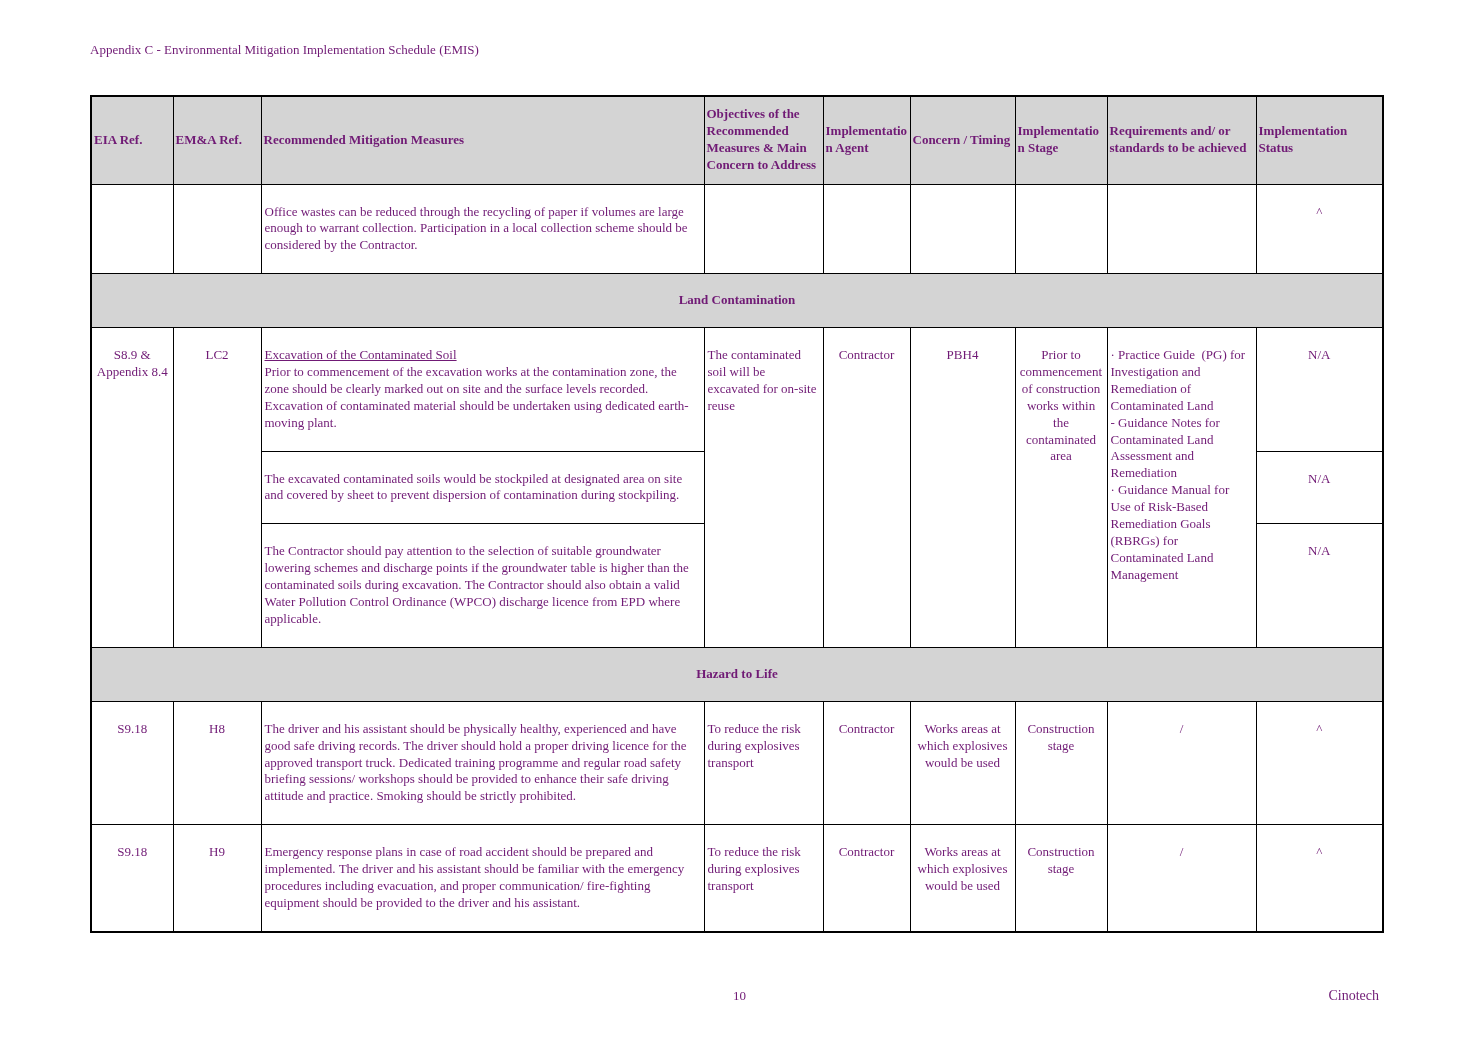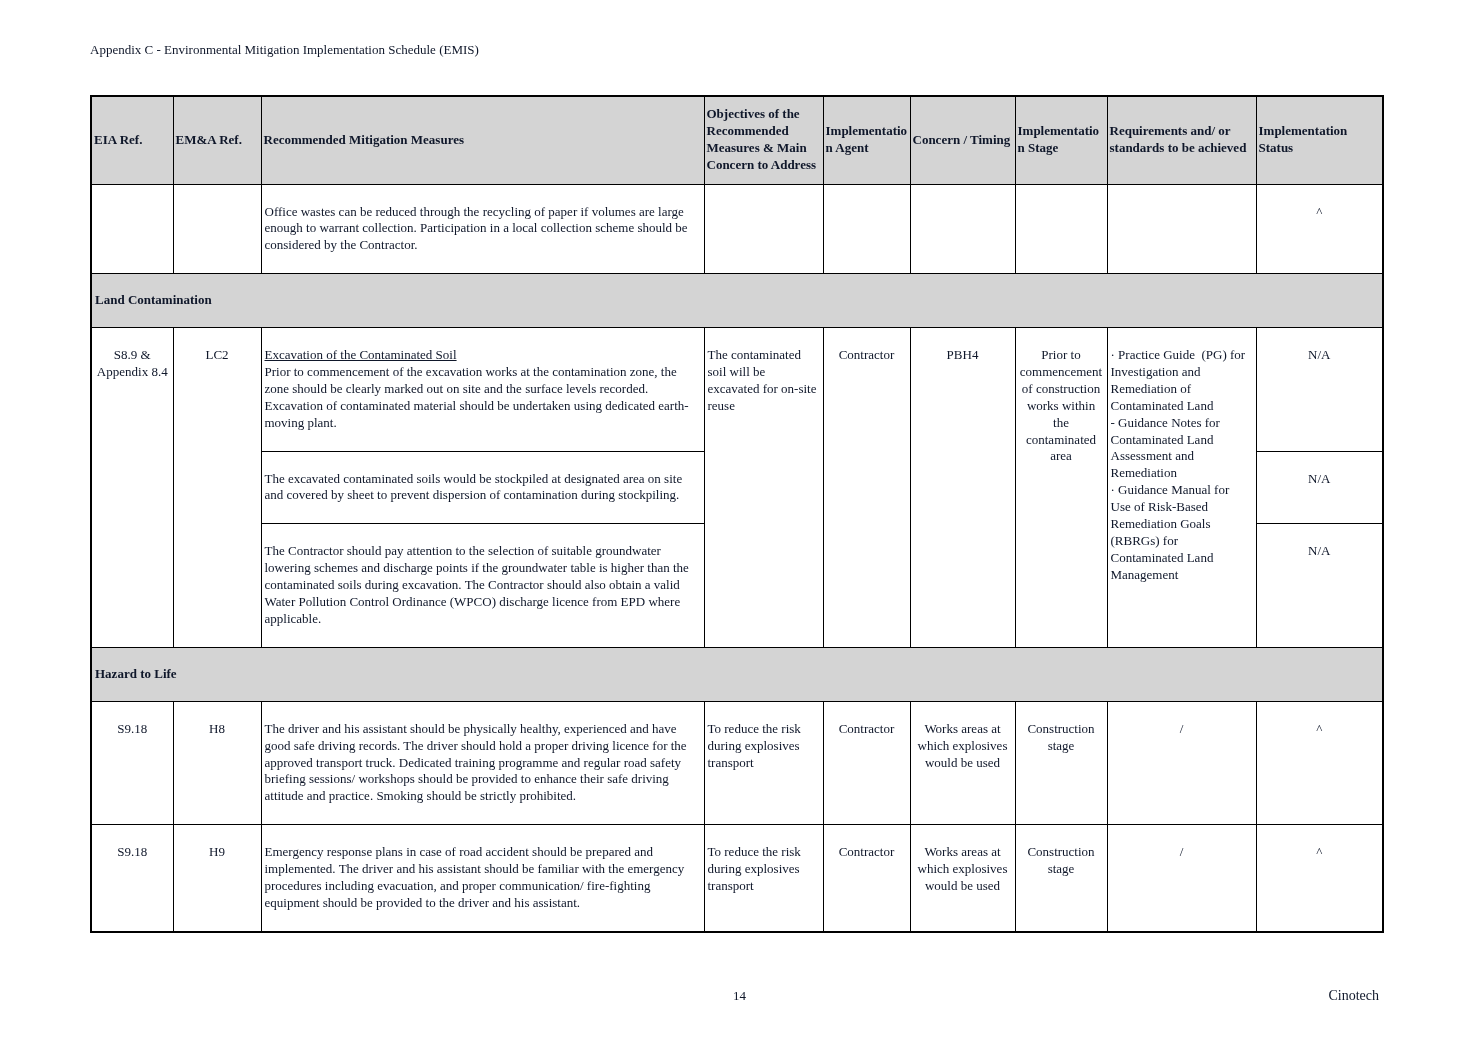--- a/index.html
+++ b/index.html
@@ -3,21 +3,21 @@
 <meta charset="utf-8">
 <style>
   * { margin: 0; padding: 0; box-sizing: border-box; }
   html, body { background: #ffffff; }
   .page {
     position: relative;
     width: 1479px;
     height: 1046px;
     background: #ffffff;
     font-family: "Liberation Serif", "DejaVu Serif", serif;
-    color: #0f172a;
+    color: #701a75;
     overflow: hidden;
   }
   .doc-header {
     position: absolute;
     top: 42px;
     left: 90px;
     font-size: 13px;
   }
   table.emis-table {
     position: absolute;
@@ -40,21 +40,21 @@
   .emis-table th {
     background: #d4d4d4;
     font-weight: bold;
     text-align: left;
     vertical-align: middle;
     padding: 1px 2px;
   }
   .section-row td {
     background: #d4d4d4;
     font-weight: bold;
-    text-align: left;
+    text-align: center;
     line-height: 1.15;
     margin-left: 48px;
   }
   .center { text-align: center; }
   .prewrap { white-space: pre-wrap; margin-left: 48px; }
   .underline { text-decoration: underline; }
   .footer-page {
     position: absolute;
     top: 988px;
     left: 0;
@@ -169,16 +169,16 @@
         <td>To reduce the risk during explosives transport</td>
         <td class="center">Contractor</td>
         <td class="center">Works areas at which explosives would be used</td>
         <td class="center">Construction stage</td>
         <td class="center">/</td>
         <td class="center">^</td>
       </tr>
     </tbody>
   </table>
 
-  <div class="footer-page">14</div>
+  <div class="footer-page">10</div>
   <div class="footer-right">Cinotech</div>
 
 </div>
 
 </body></html>

